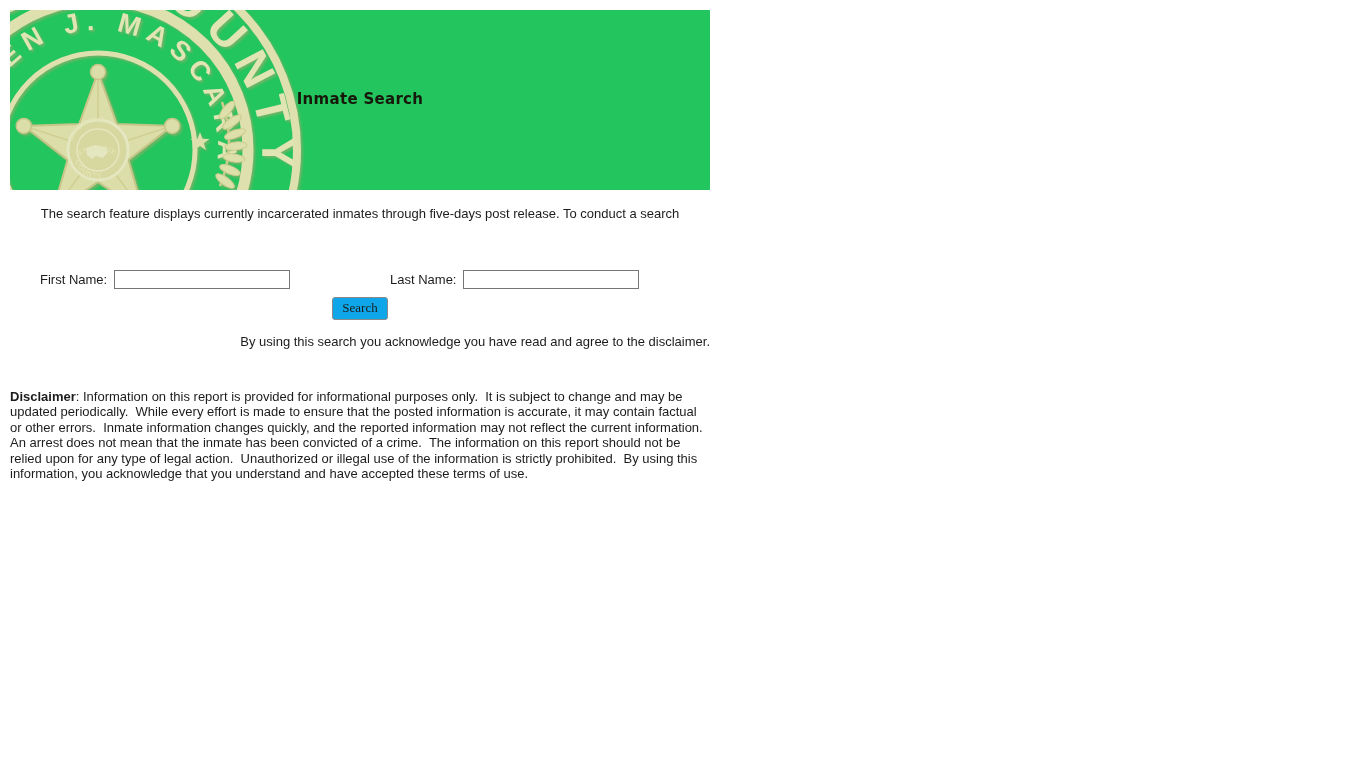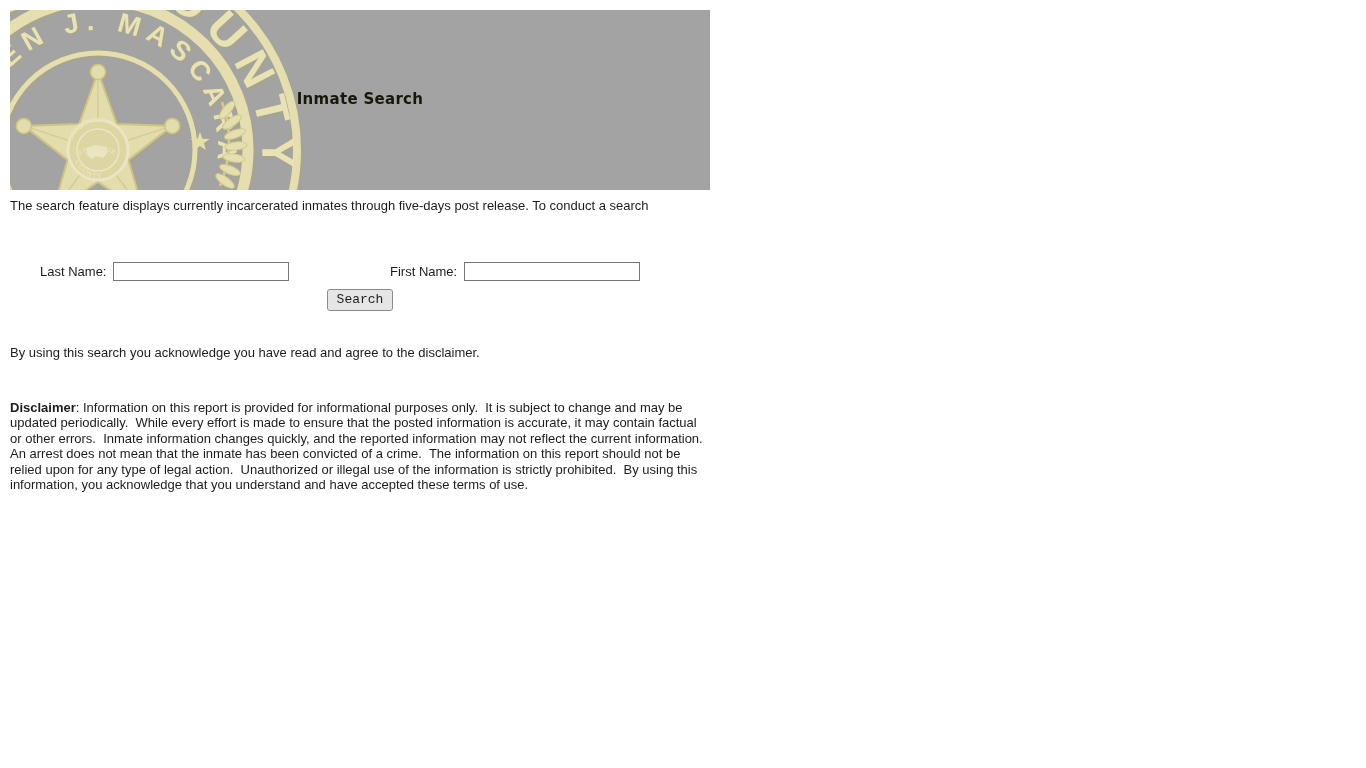--- a/index.html
+++ b/index.html
@@ -17,21 +17,21 @@
     height: 768px;
     overflow: hidden;
   }
   .content-col { width: 700px; }
 
   
   .banner {
     position: relative;
     width: 700px;
     height: 180px;
-    background: #a3a3a3;
+    background: #22c55e;
     overflow: hidden;
   }
   .banner svg { position: absolute; top: 0; left: 0; display: block; }
   .banner-title {
     position: absolute;
     left: 0; right: 0;
     top: 50%;
     transform: translateY(-56%);
     text-align: center;
     font-family: "DejaVu Sans", "Liberation Sans", sans-serif;
@@ -41,21 +41,22 @@
     letter-spacing: 0.3px;
   }
   .seal-text {
     font-family: "Liberation Sans", sans-serif;
     font-weight: bold;
     fill: #ece6b8;
   }
 
   
   .intro {
-    margin-top: 8px;
+    margin-top: 16px;
+    text-align: center;
     line-height: 15.5px;
     color: #1c1c1c;
   }
 
   
   .form-row {
     display: flex;
     margin-top: 48px;
   }
   .form-cell {
@@ -76,34 +77,34 @@
     background: #ffffff;
     font-family: "Liberation Sans", sans-serif;
     font-size: 13px;
     padding: 1px 3px;
   }
   .button-row {
     margin-top: 8px;
     text-align: center;
   }
   .search-btn {
-    font-family: Liberation Mono, monospace;
+    font-family: Liberation Serif, serif;
     font-size: 13px;
     color: #1c1c1c;
-    background: #e5e5e5;
+    background: #0ea5e9;
     border: 1px solid #898989;
     border-radius: 3px;
     padding: 2px 9px 3px 9px;
     cursor: pointer;
   }
 
   
   .ack {
-    margin-top: 34px;
-    text-align: left;
+    margin-top: 14px;
+    text-align: right;
     color: #1c1c1c;
   }
 
   
   .disclaimer {
     margin-top: 40px;
     line-height: 15.5px;
     white-space: pre-wrap;
     color: #1c1c1c;
   }
@@ -188,27 +189,27 @@
 
     <div class="banner-title">Inmate Search</div>
   </div>
 
   <div class="intro">
     <div>The search feature displays currently incarcerated inmates through five-days post release. To conduct a search</div>
   </div>
 
   <div class="form-row">
     <div class="form-cell">
+      <label for="fname">First Name:</label>
+      <input id="fname" type="text" class="text-input" value="" style="">
+    </div>
+    <div class="form-cell">
       <label for="lname">Last Name:</label>
       <input id="lname" type="text" class="text-input" value="" style="">
     </div>
-    <div class="form-cell">
-      <label for="fname">First Name:</label>
-      <input id="fname" type="text" class="text-input" value="" style="">
-    </div>
   </div>
 
   <div class="button-row">
     <button type="button" class="search-btn">Search</button>
   </div>
 
   <div class="ack">By using this search you acknowledge you have read and agree to the disclaimer.</div>
 
   <p class="disclaimer"><span class="b">Disclaimer</span><span>: </span><span>Information on this report is provided for informational purposes only.  It is subject to change and may be updated periodically.  While every effort is made to ensure that the posted information is accurate, it may contain factual or other errors.  Inmate information changes quickly, and the reported information may not reflect the current information.  An arrest does not mean that the inmate has been convicted of a crime.  The information on this report should not be relied upon for any type of legal action.  Unauthorized or illegal use of the information is strictly prohibited.  By using this information, you acknowledge that you understand and have accepted these terms of use.</span></p>
 

